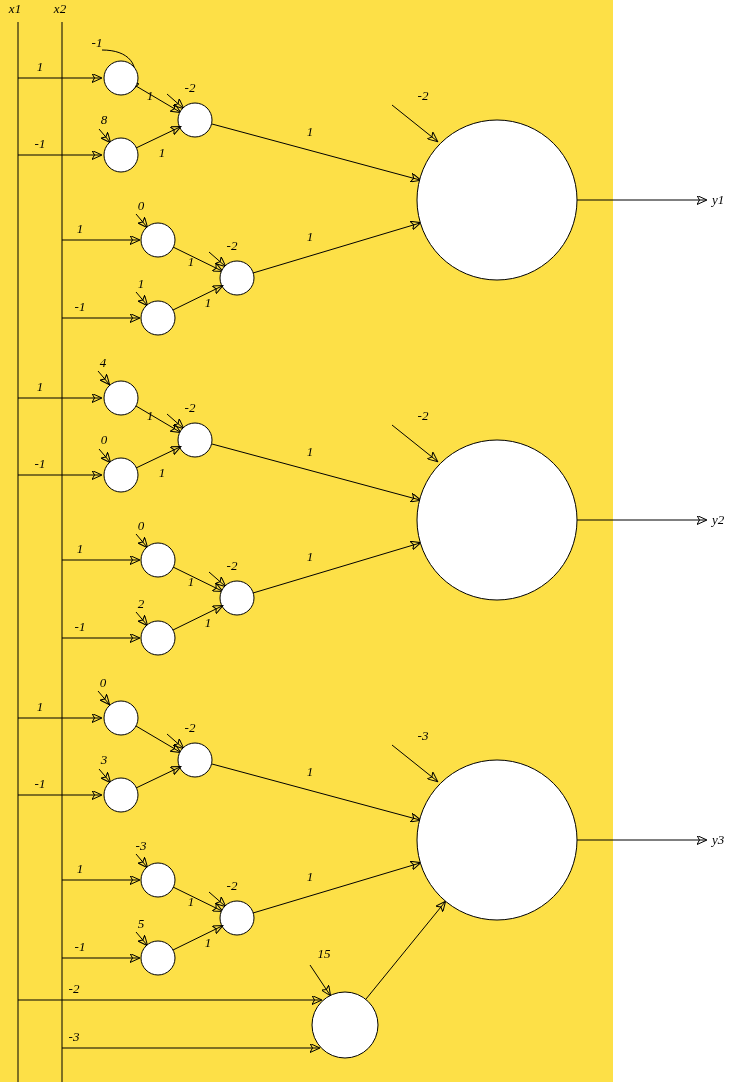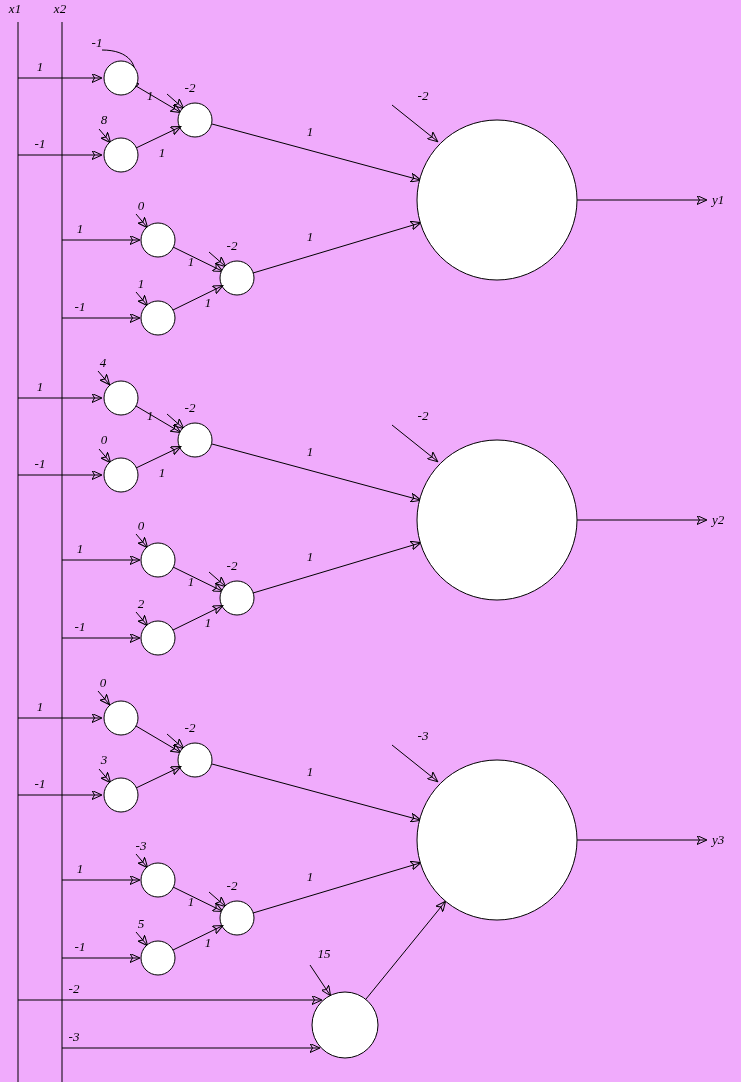--- a/index.html
+++ b/index.html
@@ -1,16 +1,16 @@
 <!DOCTYPE html>
 <html><head>
 <meta charset="utf-8">
 <style>
   html,body{margin:0;padding:0;background:#fff;}
-  .canvas{width:741px;height:1082px;background:#f0abfc;}
+  .canvas{width:613px;height:1082px;background:#fde047;}
   svg{display:block;}
   svg line, svg path, svg circle{stroke:#000;stroke-width:1;fill:none;}
   svg circle{fill:#fff;}
   svg text{font-family:"Liberation Serif",serif;font-style:italic;font-size:13px;fill:#000;text-anchor:middle;stroke:none;}
   svg text.ts{text-anchor:start;}
   .arr{marker-end:url(#ah);}
 </style>
 </head>
 <body>
 

